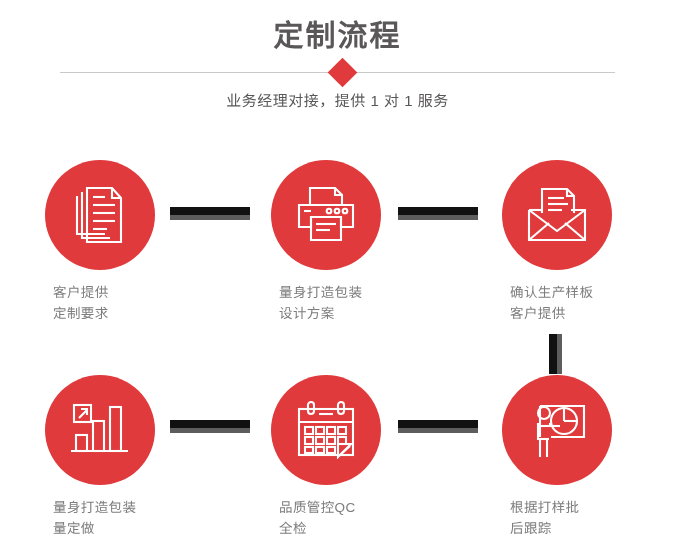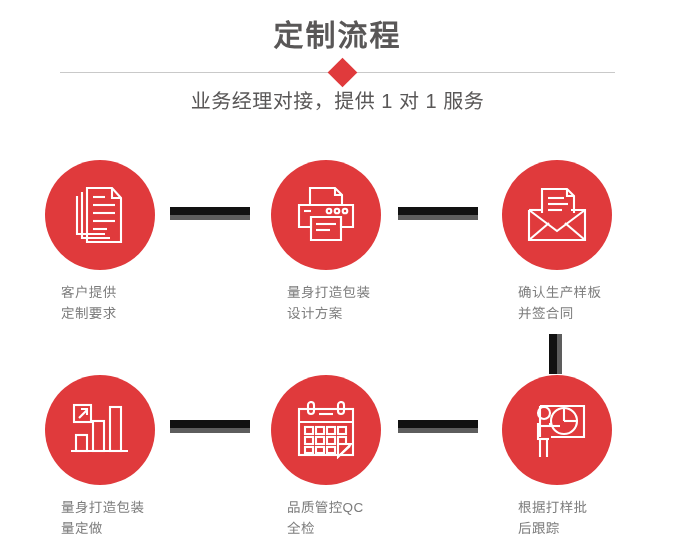--- a/index.html
+++ b/index.html
@@ -52,21 +52,21 @@
     height: 21px;
     background: #e03a3c;
     transform: rotate(45deg);
   }
   #page-subtitle {
     position: absolute;
     left: 0;
     top: 90px;
     width: 675px;
     text-align: center;
-    font-size: 20px;
+    font-size: 15px;
     color: #595757;
     line-height: 22px;
     letter-spacing: 0.5px;
   }
 
   
   .step {
     position: absolute;
     width: 160px;
   }
@@ -82,21 +82,21 @@
   }
   .step-circle svg {
     position: absolute;
     left: 50%;
     top: 50%;
     transform: translate(-50%, -50%);
     display: block;
   }
   .step-label {
     position: absolute;
-    left: 16px;
+    left: 8px;
     top: 122px;
     width: 150px;
     font-size: 13.5px;
     line-height: 21px;
     color: #7d7d7d;
     letter-spacing: 0.4px;
     white-space: pre-line;
   }
 
   
@@ -232,21 +232,21 @@
         <line x1="23" y1="23" x2="37" y2="23"></line>
         <path d="M4 23 L4 53 L60 53 L60 23 L46 23"></path>
         <path d="M4 23 L32 44 L60 23"></path>
         <path d="M4 53 L24 36"></path>
         <path d="M60 53 L40 36"></path>
         <path d="M18 23 L4 23"></path>
       </g>
     </svg>
   </div>
   <div class="step-label">确认生产样板
-并签合同</div>
+客户提供</div>
 </div>
 
 <div class="step" style="left:45px; top:375px;">
   <div class="step-circle">
     <svg width="60" height="56" viewBox="0 0 60 56">
       <g fill="none" stroke="#ffffff" stroke-width="2.1" stroke-linejoin="miter">
         <rect x="4" y="3" width="17" height="17"></rect>
         <path d="M9 16 L17 8"></path>
         <path d="M11 7 L17 7 L17 13"></path>
         <rect x="6" y="33" width="11" height="16"></rect>

